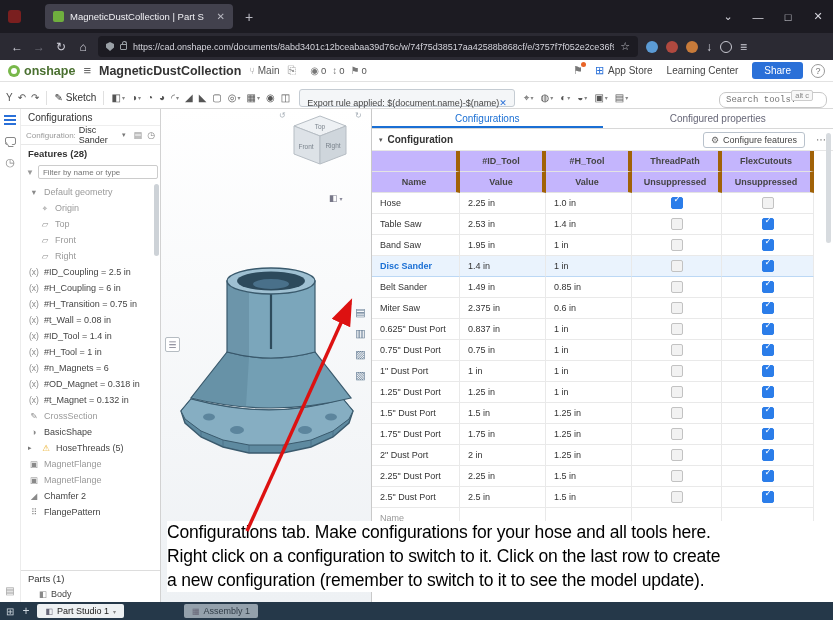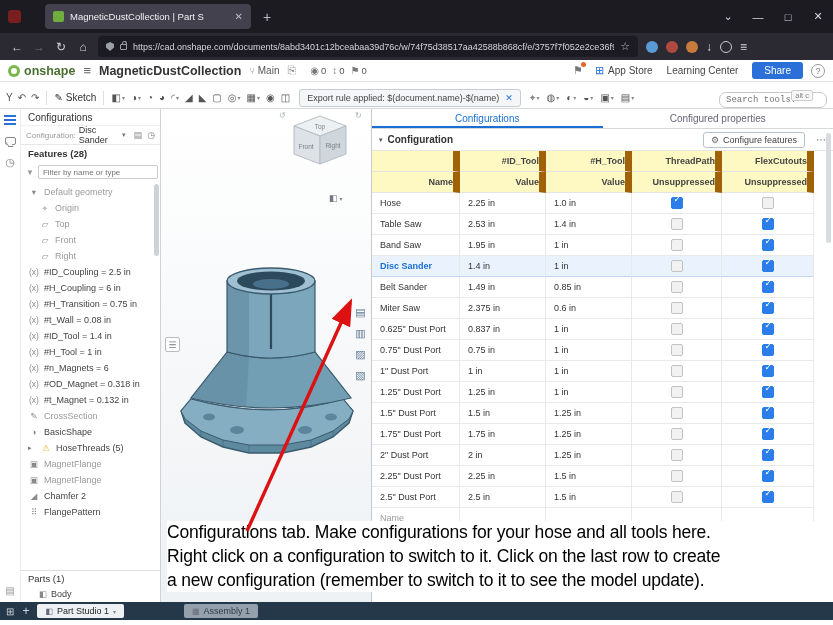--- a/index.html
+++ b/index.html
@@ -2,21 +2,21 @@
 <html><head>
 <meta charset="utf-8">
 <style>
 *{margin:0;padding:0;box-sizing:border-box}
 body{font-family:"Liberation Sans",sans-serif;background:#999}
 .screen{position:relative;width:833px;height:625px;background:#fff;overflow:hidden;font-family:"Liberation Sans",sans-serif}
 
 
 .tabbar{position:absolute;left:0;top:0;width:833px;height:33px;background:#1c1b22;display:flex;align-items:center}
 .app-ic{width:13px;height:13px;border-radius:3px;background:#7a1f1f;margin:0 8px 0 8px;flex:none}
-.btab{display:flex;align-items:center;gap:6px;background:#42414d;border-radius:4px;height:25px;padding:0 8px;margin-left:16px;width:206px}
+.btab{display:flex;align-items:center;gap:6px;background:#42414d;border-radius:4px;height:25px;padding:0 8px;margin-left:16px;width:188px}
 .favicon{width:11px;height:11px;border-radius:2px;background:#6fae3e;flex:none}
 .btab-t{font-size:9.5px;color:#f0f0f4;white-space:nowrap;overflow:hidden;flex:1}
 .btab-x{font-size:10px;color:#b9b9c2}
 .newtab{font-size:14px;color:#b9b9c2;margin-left:12px}
 .tb-sp{flex:1}
 .winbtn{font-size:11px;color:#d6d6de;width:30px;text-align:center}
 
 
 .urlbar{position:absolute;left:0;top:33px;width:833px;height:27px;background:#2b2a33;display:flex;align-items:center;gap:8px;padding:0 10px}
 .nav-ic{font-size:12px;width:14px;text-align:center;color:#d3d3dc}
@@ -53,21 +53,21 @@
 .learn{font-size:10px;color:#444;margin:0 6px}
 .share-btn{background:#2a70d8;color:#fff;font-size:10px;border-radius:3px;padding:3px 12px}
 .help{width:14px;height:14px;border-radius:50%;border:1px solid #999;color:#777;font-size:9px;text-align:center;line-height:13px}
 
 
 .os-toolbar{position:absolute;left:0;top:87px;width:833px;height:22px;background:#fff;border-bottom:1px solid #d9d9d9;display:flex;align-items:center;gap:5px;padding:0 6px}
 .tbi{font-size:10px;color:#555;display:flex;align-items:center;gap:1px}
 .tbi .car{font-size:6px;color:#888}
 .tb-sep{width:1px;height:14px;background:#e0e0e0;margin:0 2px}
 .sketch{display:flex;align-items:center;gap:3px;font-size:10px;color:#333}
-.notif{display:flex;align-items:center;gap:6px;background:#f4f6f8;border:1px solid #c5ccd3;border-radius:3px;height:16px;padding:8px 7px;font-size:9px;color:#444;margin:0 4px}
+.notif{display:flex;align-items:flex-start;background:#f4f6f8;border:1px solid #c5ccd3;border-radius:3px;height:16px;padding:8px 7px;font-size:9px;color:#444;margin:0 4px}
 .notif-x{color:#2a70d8;font-size:9px}
 .searchw{position:relative;margin-left:auto}
 .searchw input{width:108px;height:16px;border:1px solid #c7c7c7;border-radius:7px;font-size:9px;padding:0 30px 0 6px;color:#555;font-family:Liberation Mono, monospace}
 .kbd{position:absolute;right:14px;top:2.5px;border:1px solid #ccc;border-radius:2px;font-size:7.5px;color:#888;padding:0 3px;background:#f7f7f7}
 
 
 .main{position:absolute;left:0;top:109px;width:833px;height:493px;display:flex}
 .strip{width:21px;border-right:1px solid #ececec;display:flex;flex-direction:column;align-items:center;padding:6px 0;gap:12px}
 .sliders{width:12px;height:2px;background:#2a70d8;box-shadow:0 4px 0 #2a70d8,0 8px 0 #2a70d8;margin-bottom:8px}
 .bubble{width:11px;height:8px;border:1.2px solid #888;border-radius:2px;position:relative}
@@ -118,21 +118,21 @@
 .rp-tab.active{color:#1a6fd4;border-bottom:2px solid #1a6fd4}
 .rp-sec{height:22px;display:flex;align-items:center;gap:5px;padding:0 7px;border-bottom:1px solid #e6e6e6}
 .rp-sec .car{font-size:7px;color:#555}
 .rp-sec .sec-t{font-size:10px;font-weight:bold;color:#333}
 .rp-sec .sp{flex:1}
 .cfg-btn{display:flex;align-items:center;gap:4px;border:1px solid #b9c2cc;border-radius:3px;height:16px;padding:0 7px;font-size:9px;color:#444}
 .cfg-btn .g{font-size:9px;color:#666}
 .dots{font-size:10px;color:#666;margin-left:6px}
 .ctable{width:442px}
 .trow{display:grid;grid-template-columns:88px 86px 86px 90px 92px}
-.hcell{height:21px;border-right:7px solid #a16207;border-bottom:1px solid #e3e3e3;background:#fef9c3;font-size:9px;font-weight:bold;color:#444;text-align:right;line-height:21px;overflow:hidden}
+.hcell{height:21px;border-right:4px solid #a16207;border-bottom:1px solid #e3e3e3;background:#c4b5fd;font-size:9px;font-weight:bold;color:#444;text-align:center;line-height:21px;overflow:hidden}
 .tcell{height:21px;border-right:1px solid #e9e9e9;border-bottom:1px solid #e9e9e9;font-size:9px;color:#333;line-height:21px;padding-left:8px;overflow:hidden;white-space:nowrap}
 .tcell.ck{display:flex;align-items:center;justify-content:center;padding-left:0}
 .cb{width:12px;height:12px;border:1px solid #c2c2c2;background:#f2f2f2;border-radius:2px;position:relative}
 .cb.on{background:#2b7de9;border-color:#2b7de9}
 .cb.on::after{content:"✓";position:absolute;left:2px;top:-5px;color:#fff;font-size:9px;line-height:12px}
 .trow.sel .tcell{background:#eaf3fd;border-bottom-color:#bcd8f5}
 .trow.sel .tcell.nm{color:#1a6fd4;font-weight:bold}
 .tcell.newrow{color:#999}
 .rp-scroll{position:absolute;right:2px;top:24px;width:5px;height:380px}
 .rp-thumb{width:5px;height:110px;background:#d7dbdf;border-radius:3px}

